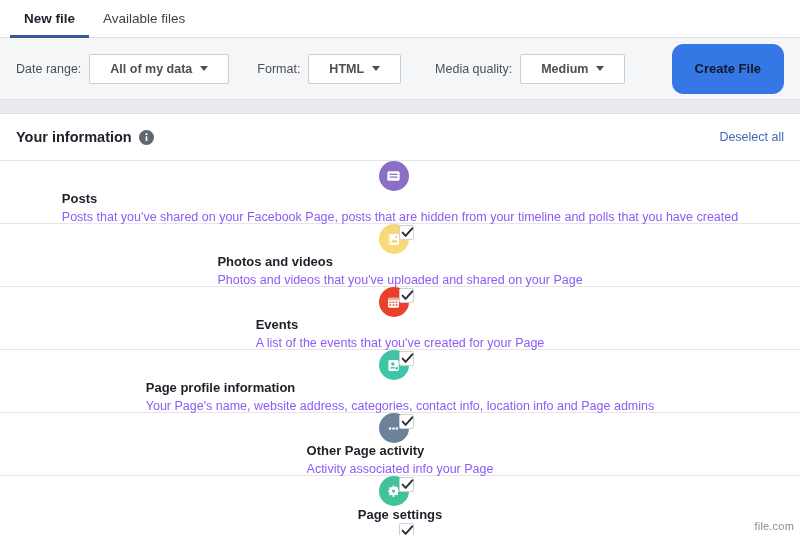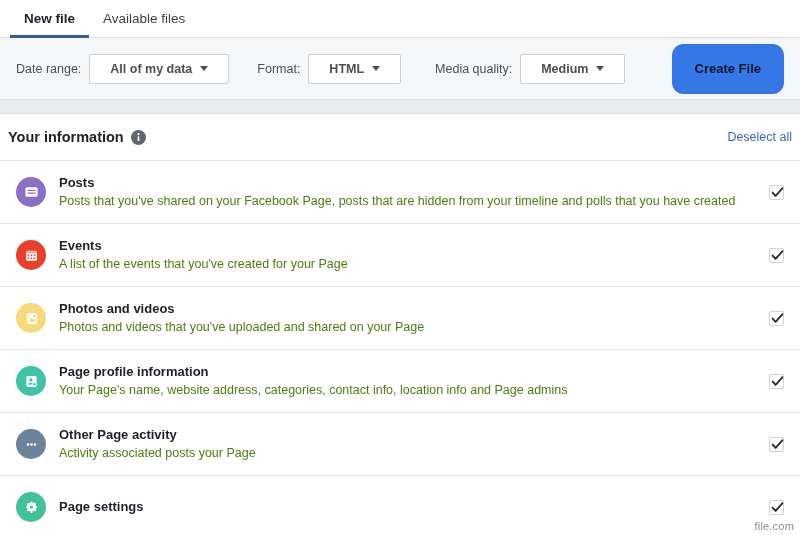--- a/index.html
+++ b/index.html
@@ -130,21 +130,21 @@
 
   
   .card {
     background: #ffffff;
   }
 
   .card-header {
     height: 47px;
     display: flex;
     align-items: center;
-    padding: 0 8px;
+    padding: 0 16px;
     border-bottom: 1px solid #e5e6e9;
   }
 
   .card-title {
     font-size: 14.5px;
     font-weight: bold;
     color: #1d2129;
   }
 
   .info-icon {
@@ -162,20 +162,21 @@
   }
 
   
   .row {
     height: 63px;
     display: flex;
     align-items: center;
     padding: 0 16px;
     border-bottom: 1px solid #e5e6e9;
     background: #ffffff;
+    flex-direction: column;
   }
 
   .row-icon {
     width: 30px;
     height: 30px;
     border-radius: 50%;
     flex: 0 0 auto;
     display: flex;
     align-items: center;
     justify-content: center;
@@ -196,21 +197,21 @@
   .row-title {
     font-size: 13px;
     font-weight: bold;
     color: #1d2129;
     line-height: 16px;
     white-space: nowrap;
   }
 
   .row-desc {
     font-size: 12.5px;
-    color: #4d7c0f;
+    color: #8b5cf6;
     line-height: 16px;
     white-space: nowrap;
     overflow: hidden;
     text-overflow: ellipsis;
   }
 
   .checkbox {
     width: 15px;
     height: 15px;
     flex: 0 0 auto;
@@ -297,20 +298,40 @@
       <span class="row-icon" style="background:#8a6fc4;">
         <svg width="17" height="17" viewBox="0 0 18 18">
           <rect x="2.5" y="3.5" width="13" height="10" rx="1.6" fill="#ffffff"></rect>
           <rect x="4.6" y="6.1" width="8.8" height="1.4" rx="0.7" fill="#8a6fc4"></rect>
           <rect x="4.6" y="9.0" width="8.8" height="1.4" rx="0.7" fill="#8a6fc4"></rect>
         </svg>
       </span>
       <span class="row-text">
         <span class="row-title">Posts</span>
         <span class="row-desc">Posts that you've shared on your Facebook Page, posts that are hidden from your timeline and polls that you have created</span>
+      </span>
+      <span class="checkbox">
+        <svg width="13" height="13" viewBox="0 0 13 13">
+          <path d="M1.6 6.6 L4.6 9.9 L11.3 2.3" stroke="#2b2e33" stroke-width="1.9" fill="none" stroke-linecap="round" stroke-linejoin="round"></path>
+        </svg>
+      </span>
+    </div>
+
+    <div class="row">
+      <span class="row-icon" style="background:#f5d97b;">
+        <svg width="17" height="17" viewBox="0 0 18 18">
+          <rect x="3.2" y="3.2" width="11.6" height="11.6" rx="1.6" fill="#ffffff"></rect>
+          <rect x="3.2" y="3.2" width="2.6" height="11.6" rx="1.3" fill="#f5d97b" opacity="0.55"></rect>
+          <path d="M6.6 12.2 L9.2 8.4 L11.1 10.7 L12.2 9.4 L13.6 12.2 Z" fill="#f0cf63"></path>
+          <circle cx="11.9" cy="6.4" r="1.15" fill="#f0cf63"></circle>
+        </svg>
+      </span>
+      <span class="row-text">
+        <span class="row-title">Photos and videos</span>
+        <span class="row-desc">Photos and videos that you've uploaded and shared on your Page</span>
       </span>
       <span class="checkbox">
         <svg width="13" height="13" viewBox="0 0 13 13">
           <path d="M1.6 6.6 L4.6 9.9 L11.3 2.3" stroke="#2b2e33" stroke-width="1.9" fill="none" stroke-linecap="round" stroke-linejoin="round"></path>
         </svg>
       </span>
     </div>
 
     <div class="row">
       <span class="row-icon" style="background:#e8402a;">
@@ -332,40 +353,20 @@
         <span class="row-desc">A list of the events that you've created for your Page</span>
       </span>
       <span class="checkbox">
         <svg width="13" height="13" viewBox="0 0 13 13">
           <path d="M1.6 6.6 L4.6 9.9 L11.3 2.3" stroke="#2b2e33" stroke-width="1.9" fill="none" stroke-linecap="round" stroke-linejoin="round"></path>
         </svg>
       </span>
     </div>
 
     <div class="row">
-      <span class="row-icon" style="background:#f5d97b;">
-        <svg width="17" height="17" viewBox="0 0 18 18">
-          <rect x="3.2" y="3.2" width="11.6" height="11.6" rx="1.6" fill="#ffffff"></rect>
-          <rect x="3.2" y="3.2" width="2.6" height="11.6" rx="1.3" fill="#f5d97b" opacity="0.55"></rect>
-          <path d="M6.6 12.2 L9.2 8.4 L11.1 10.7 L12.2 9.4 L13.6 12.2 Z" fill="#f0cf63"></path>
-          <circle cx="11.9" cy="6.4" r="1.15" fill="#f0cf63"></circle>
-        </svg>
-      </span>
-      <span class="row-text">
-        <span class="row-title">Photos and videos</span>
-        <span class="row-desc">Photos and videos that you've uploaded and shared on your Page</span>
-      </span>
-      <span class="checkbox">
-        <svg width="13" height="13" viewBox="0 0 13 13">
-          <path d="M1.6 6.6 L4.6 9.9 L11.3 2.3" stroke="#2b2e33" stroke-width="1.9" fill="none" stroke-linecap="round" stroke-linejoin="round"></path>
-        </svg>
-      </span>
-    </div>
-
-    <div class="row">
       <span class="row-icon" style="background:#3fc4a8;">
         <svg width="17" height="17" viewBox="0 0 18 18">
           <rect x="3.6" y="3.2" width="10.8" height="11.6" rx="1.6" fill="#ffffff"></rect>
           <circle cx="8.3" cy="7.4" r="1.8" fill="#3fc4a8"></circle>
           <path d="M5.2 12.2 C5.6 10.2 10.9 10.2 11.3 12.2 Z" fill="#3fc4a8"></path>
           <circle cx="12.5" cy="11.9" r="2.3" fill="#ffffff"></circle>
           <circle cx="12.5" cy="11.9" r="1.35" fill="#3fc4a8"></circle>
         </svg>
       </span>
       <span class="row-text">
@@ -382,21 +383,21 @@
     <div class="row">
       <span class="row-icon" style="background:#6b8299;">
         <svg width="17" height="17" viewBox="0 0 18 18">
           <circle cx="5.4" cy="9" r="1.35" fill="#ffffff"></circle>
           <circle cx="9" cy="9" r="1.35" fill="#ffffff"></circle>
           <circle cx="12.6" cy="9" r="1.35" fill="#ffffff"></circle>
         </svg>
       </span>
       <span class="row-text">
         <span class="row-title">Other Page activity</span>
-        <span class="row-desc">Activity associated posts your Page</span>
+        <span class="row-desc">Activity associated info your Page</span>
       </span>
       <span class="checkbox">
         <svg width="13" height="13" viewBox="0 0 13 13">
           <path d="M1.6 6.6 L4.6 9.9 L11.3 2.3" stroke="#2b2e33" stroke-width="1.9" fill="none" stroke-linecap="round" stroke-linejoin="round"></path>
         </svg>
       </span>
     </div>
 
     <div class="row">
       <span class="row-icon" style="background:#42c19a;">

